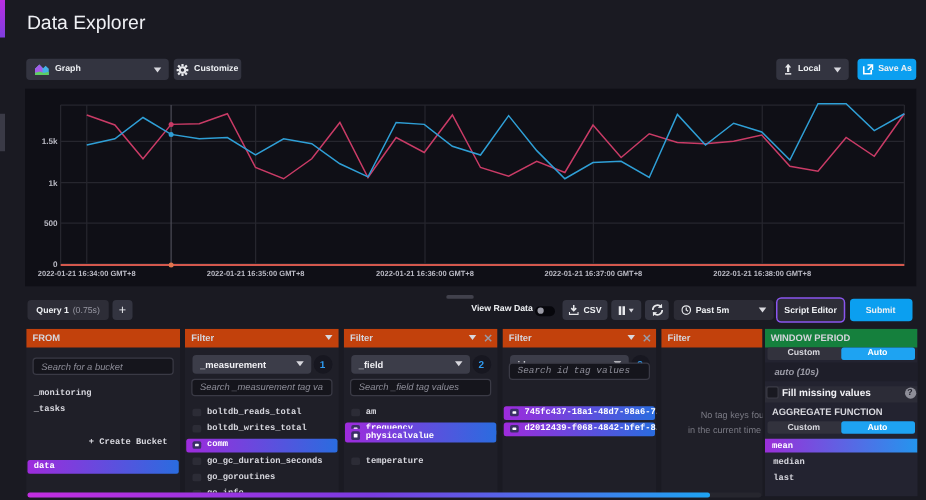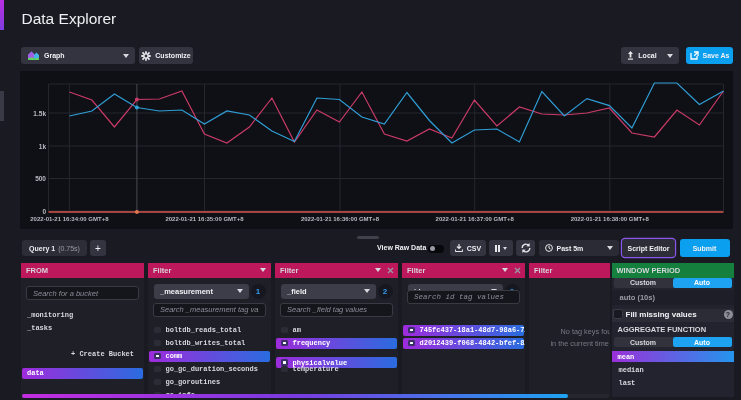--- a/index.html
+++ b/index.html
@@ -1,20 +1,20 @@
 <!DOCTYPE html>
 <html><head><meta charset="utf-8">
 <style>
 *{margin:0;padding:0;box-sizing:border-box;}
 html,body{width:741px;height:400px;background:#1a1a22;overflow:hidden;font-family:"Liberation Sans",sans-serif;}
 .abs{position:absolute;}
 .btn{position:absolute;background:#333440;border-radius:3px;color:#eef0f3;font-size:7px;font-weight:bold;display:flex;align-items:center;justify-content:center;gap:4px;}
 .caret{width:0;height:0;border-left:3.5px solid transparent;border-right:3.5px solid transparent;border-top:4px solid #d8d8de;}
 .card{position:absolute;top:263px;height:134px;background:#1f1f28;overflow:hidden;}
-.chead{position:absolute;left:0;top:0;right:0;height:14.5px;background:#be185d;display:flex;align-items:center;padding:0 5px;color:#d5d5dc;font-size:7.5px;font-weight:bold;}
+.chead{position:absolute;left:0;top:0;right:0;height:14.5px;background:#c2410c;display:flex;align-items:center;padding:0 5px;color:#d5d5dc;font-size:7.5px;font-weight:bold;}
 .sinput{position:absolute;left:5px;right:5px;height:14px;background:#15151c;border:1px solid #3a3a45;border-radius:3px;color:#8d8d98;font-style:italic;font-size:7.5px;display:flex;align-items:center;padding:0 6px;white-space:nowrap;overflow:hidden;}
 .ddl{position:absolute;background:#3c3d49;border-radius:3px;color:#f0f0f4;font-size:7.5px;font-weight:bold;display:flex;align-items:center;padding:0 6px;height:15px;}
 .mono{font-family:"Liberation Mono",monospace;}
 .row{position:absolute;left:1px;right:1px;height:11px;display:flex;align-items:center;color:#d8d8df;font-size:7px;font-weight:bold;font-family:Liberation Mono, monospace;white-space:nowrap;}
 .sel{background:linear-gradient(90deg,#9e2bdc,#2a6cdf);border-radius:2px;color:#fff;}
 .cb{width:6.5px;height:6.5px;border-radius:1.5px;background:#2c2c36;margin:0 5px 0 5px;flex:none;}
 .cbs{background:#3a2f66;position:relative;}
 .cbs:after{content:"";position:absolute;left:2px;top:2px;width:2.5px;height:2.5px;background:#fff;border-radius:0.5px;}
 .badge{position:absolute;width:15px;height:15px;border-radius:50%;background:#171720;color:#2e9bf0;font-size:8px;font-weight:bold;display:flex;align-items:center;justify-content:center;}
 .seg{position:absolute;left:2px;right:2px;height:10px;display:flex;font-size:7px;font-weight:bold;}
@@ -178,21 +178,21 @@
 
 <div class="card" style="left:275px;width:122.5px;">
   <div class="chead">Filter<div class="caret" style="margin-left:auto;margin-right:12px;"></div><svg class="abs" style="right:4px;" width="7" height="7" viewBox="0 0 7 7">
         <path d="M1 1 L6 6 M6 1 L1 6" stroke="#9a9aa5" stroke-width="1.2"></path>
       </svg></div>
   <div class="ddl" style="left:6px;top:20.5px;width:95px;">_field<div class="caret" style="margin-left:auto;"></div></div>
   <div class="badge" style="right:5px;top:20.5px;">2</div>
   <div class="sinput" style="top:39.5px;">Search _field tag values</div>
   <div class="row" style="top:61.5px;"><div class="cb"></div>am</div>
   <div class="row sel" style="top:74.5px;"><div class="cb cbs"></div>frequency</div>
-  <div class="row sel" style="top:94px;"><div class="cb cbs"></div>physicalvalue</div>
+  <div class="row sel" style="top:80px;"><div class="cb cbs"></div>physicalvalue</div>
   <div class="row" style="top:100.5px;"><div class="cb"></div>temperature</div>
 </div>
 
 <div class="card" style="left:402px;width:122.5px;">
   <div class="chead">Filter<div class="caret" style="margin-left:auto;margin-right:12px;"></div><svg class="abs" style="right:4px;" width="7" height="7" viewBox="0 0 7 7">
         <path d="M1 1 L6 6 M6 1 L1 6" stroke="#9a9aa5" stroke-width="1.2"></path>
       </svg></div>
   <div class="ddl" style="left:6px;top:20.5px;width:95px;">id<div class="caret" style="margin-left:auto;"></div></div>
   <div class="badge" style="right:5px;top:20.5px;">2</div>
   <div class="sinput" style="top:27px;font-family:Liberation Mono, monospace;">Search id tag values</div>
@@ -204,21 +204,21 @@
   <div class="chead">Filter</div>
   <div class="abs" style="left:0;top:63px;width:122px;color:#7a7a84;font-size:7.3px;text-align:center;line-height:11.5px;">No tag keys found<br>in the current time range</div>
 </div>
 
 <div class="card" style="left:611.5px;width:122px;background:#232330;">
   <div class="chead" style="background:#15803d;">WINDOW PERIOD</div>
   <div class="seg" style="top:14.5px;">
       <div class="l">Custom</div>
       <div class="r">Auto</div>
     </div>
-  <div class="abs" style="left:0;top:26.5px;right:0;height:15px;background:#1e1e29;color:#9b9ba6;font-size:7.5px;font-weight:bold;display:flex;align-items:center;padding-left:8px;">auto (10s)</div>
+  <div class="abs" style="left:0;top:26.5px;right:0;height:15px;background:#1e1e29;color:#9b9ba6;font-style:italic;font-size:7.5px;font-weight:bold;display:flex;align-items:center;padding-left:8px;">auto (10s)</div>
   <div class="abs" style="left:0;top:45.5px;right:0;height:13.8px;background:#2c2c37;"></div>
   <div class="abs" style="left:1.5px;top:46px;width:10px;height:10px;background:#191921;border:1px solid #3a3a45;border-radius:2px;"></div>
   <div class="abs" style="left:14px;top:47px;font-size:8px;font-weight:bold;color:#f2f2f6;">Fill missing values</div>
   <div class="abs" style="right:1px;top:46.5px;width:9px;height:9px;border-radius:50%;background:#8e8e98;color:#20202a;font-size:7px;font-weight:bold;text-align:center;line-height:9px;">?</div>
   <div class="sect" style="top:59.5px;height:13px;">AGGREGATE FUNCTION</div>
   <div class="seg" style="top:74px;">
       <div class="l">Custom</div>
       <div class="r">Auto</div>
     </div>
   <div class="row mono sel" style="top:88px;left:0;right:0;border-radius:0;padding-left:6px;background:linear-gradient(90deg,#9a2fd8,#2495ee);">mean</div>

